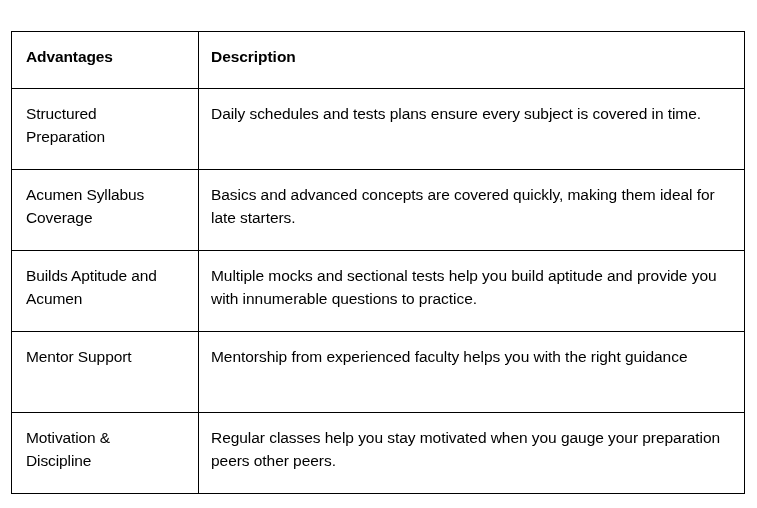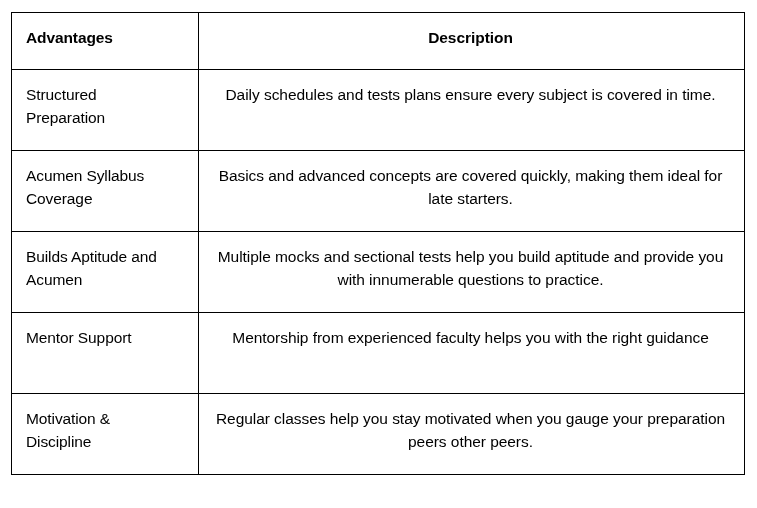--- a/index.html
+++ b/index.html
@@ -21,20 +21,21 @@
     left: 11px;
     top: 12px;
     width: 733px;
   }
 
   table.adv-table {
     border-collapse: collapse;
     width: 733px;
     table-layout: fixed;
     background: #ffffff;
+    margin-top: 19px;
   }
 
   table.adv-table tr > * {
     border: 1.4px solid #000000;
     vertical-align: top;
     background: #ffffff;
   }
 
   col.col-advantage { width: 187px; }
   col.col-description { width: 546px; }
@@ -47,21 +48,21 @@
     letter-spacing: -0.1px;
     text-align: left;
     padding: 13px 12px 13px 14px;
   }
 
   th.desc-head,
   td.adv-desc {
     font-size: 15.5px;
     line-height: 23px;
     letter-spacing: -0.05px;
-    text-align: center;
+    text-align: left;
     padding: 13px 14px 13px 12px;
   }
 
   th.adv-head,
   th.desc-head {
     font-weight: bold;
   }
 
   tr.header-row > * { height: 30px; }
   tr.data-row > *   { height: 54px; }

